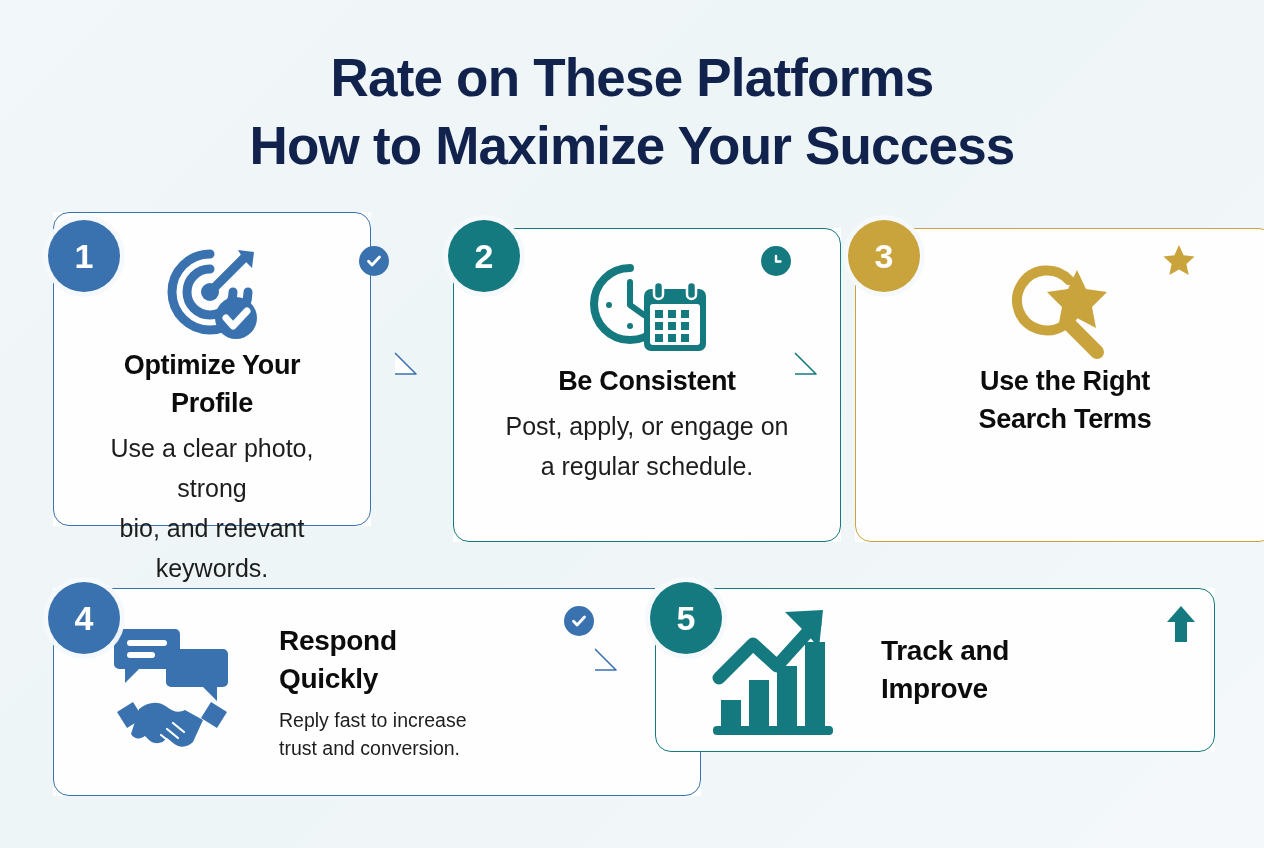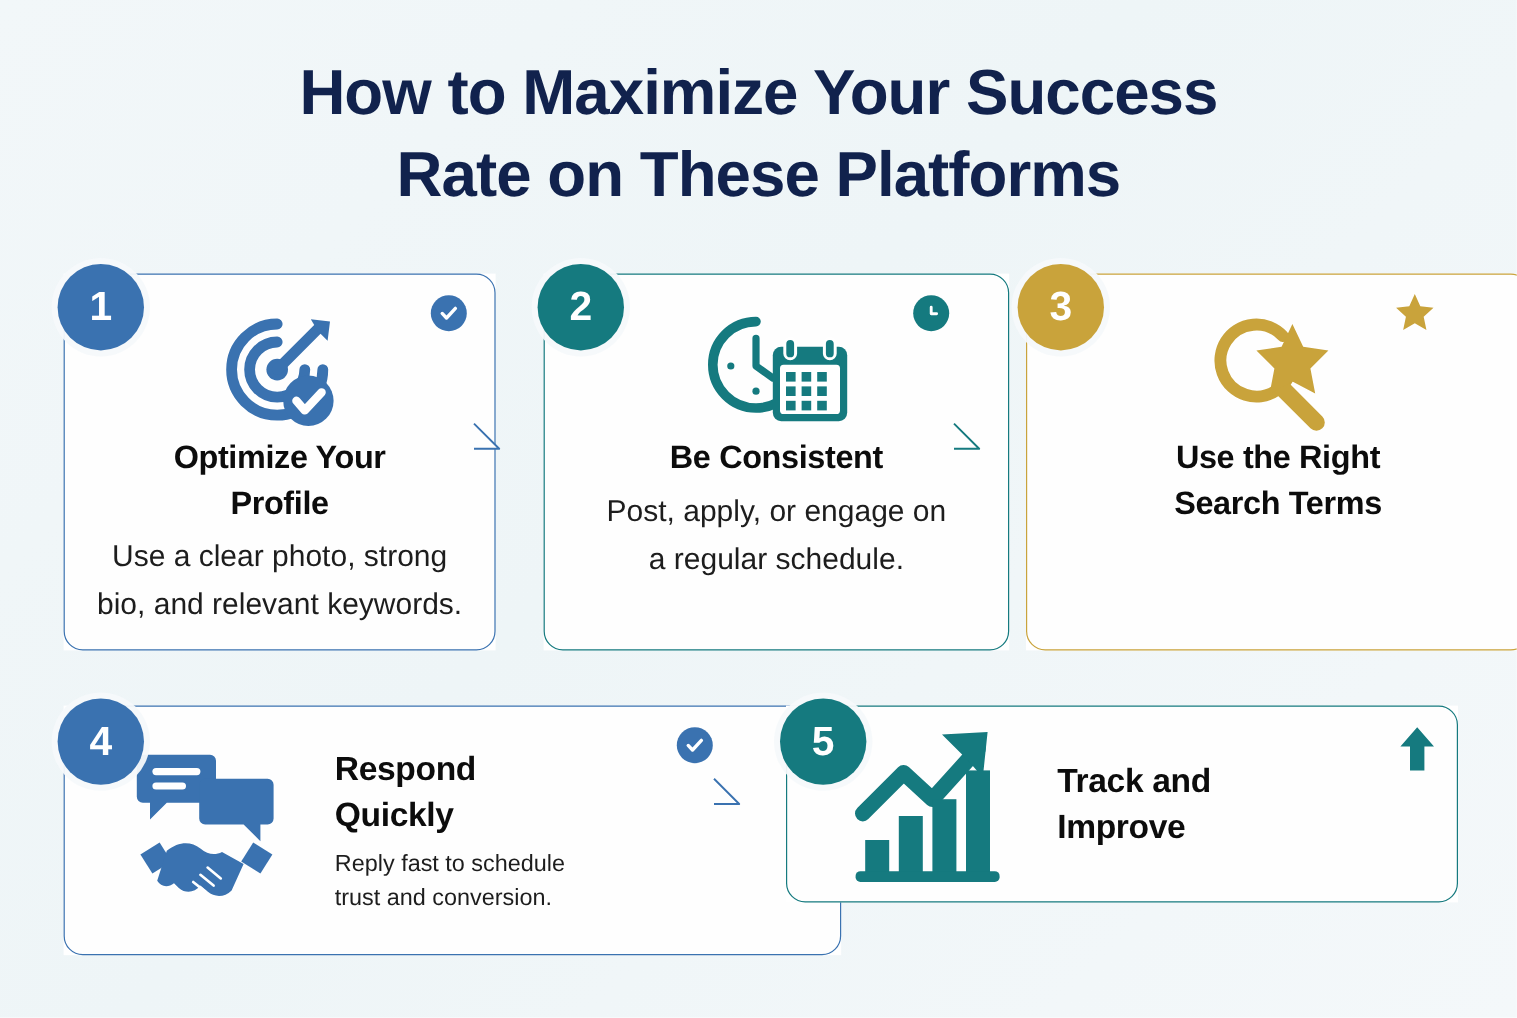--- a/index.html
+++ b/index.html
@@ -135,21 +135,21 @@
     font-size: 25px;
     line-height: 40px;
     color: #1d1d1d;
     margin: 6px 0 0 0;
     white-space: pre-line;
   }
   .card-body.horizontal .card-title { font-size: 28px; line-height: 38px; }
   .card-body.horizontal .card-desc  { font-size: 19.5px; line-height: 28px; margin-top: 8px; }
 
   
-  #card-1 { left: 53px;  top: 228px; width: 360px; height: 314px; padding-left: 46px; }
+  #card-1 { left: 53px;  top: 212px; width: 318px; height: 314px; padding-left: 46px; }
   #card-2 { left: 453px; top: 228px; width: 388px; height: 314px; }
   #card-3 { left: 855px; top: 228px; width: 420px; height: 314px; }
   
   #card-4 { left: 53px;  top: 588px; width: 648px; height: 208px; }
   #card-5 { left: 655px; top: 588px; width: 560px; height: 164px; }
 
   #badge-1 { left: 48px;  top: 220px; }
   #badge-2 { left: 448px; top: 220px; }
   #badge-3 { left: 848px; top: 220px; }
   #badge-4 { left: 48px;  top: 582px; }
@@ -168,22 +168,22 @@
     pointer-events: none;
   }
   #notch-1 { left: 394px;  top: 352px; }
   #notch-2 { left: 794px;  top: 352px; }
   #notch-4 { left: 594px;  top: 648px; }
 </style>
 </head>
 <body>
 
 <div class="title-block">
+  <div class="title-line">Rate on These Platforms</div>
   <div class="title-line">How to Maximize Your Success</div>
-  <div class="title-line">Rate on These Platforms</div>
 </div>
 
 <div class="card blue" id="card-1">
   <div class="card-inner"></div>
   <div class="card-body vertical">
     <div class="icon-wrap">
       <svg width="104" height="104" viewBox="0 0 104 104">
         <g fill="none" stroke="#3a72b0" stroke-width="9">
           <path d="M50 12a38 38 0 1 0 38 38" stroke-linecap="round"></path>
           <path d="M50 27a23 23 0 1 0 23 23" stroke-linecap="round"></path>
@@ -308,21 +308,21 @@
         <g stroke="#ffffff" stroke-width="2.2" stroke-linecap="round" fill="none">
           <path d="M52 118 l10 8"></path>
             <path d="M58 112 l11 9"></path>
             <path d="M64 106 l11 9"></path>
         </g>
       </svg>
     </div>
     <div class="card-text left">
       <h3 class="card-title">Respond
 Quickly</h3>
-      <p class="card-desc">Reply fast to schedule
+      <p class="card-desc">Reply fast to increase
 trust and conversion.</p>
     </div>
   </div>
 </div>
 <div class="num-badge blue" id="badge-4">
   <span>4</span>
 </div>
 <div class="corner-badge" id="corner-4">
   <div class="corner-circle blue">
     <svg width="18" height="18" viewBox="0 0 18 18">

